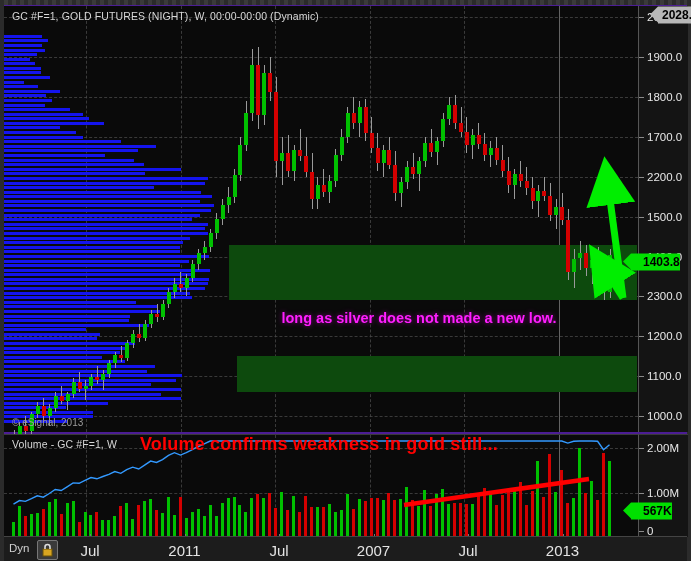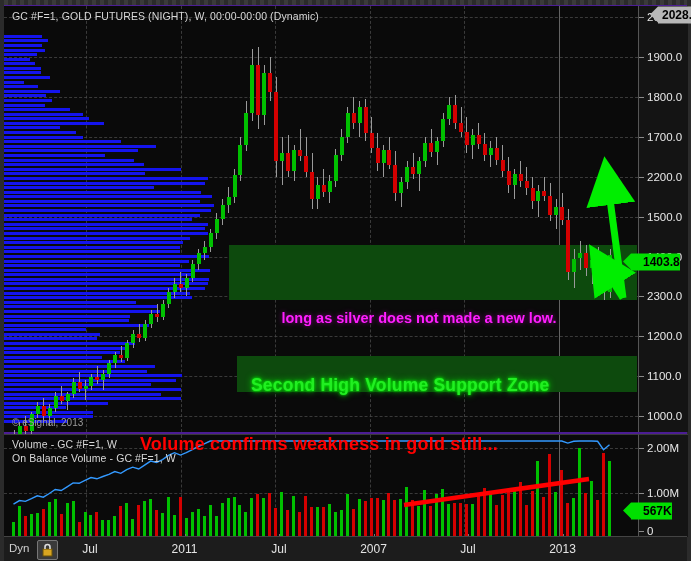--- a/index.html
+++ b/index.html
@@ -69,21 +69,21 @@
   #vol-note{position:absolute;color:#ff0000;font-size:18px;font-weight:bold;white-space:nowrap;
             letter-spacing:.2px;}
   #watermark{position:absolute;color:#9a9a9a;font-size:10px;white-space:nowrap;}
 
   
   #statusbar{position:absolute;left:4px;bottom:0;width:683px;height:24px;background:#1c1c1c;
              border-top:1px solid #444;}
   #dyn-label{position:absolute;left:5px;top:5px;color:#cfcfcf;font-size:11.5px;}
   #lock-btn{position:absolute;left:33px;top:3px;width:19px;height:18px;background:#3a3a3a;
             border:1px solid #777;border-radius:2px;}
-  .tlab{position:absolute;top:5px;color:#e4e4e4;font-size:12px;transform:translateX(-50%);}
+  .tlab{position:absolute;top:5px;color:#e4e4e4;font-size:15px;transform:translateX(-50%);}
   #timeline{position:absolute;left:4px;bottom:24px;width:683px;height:3px;}
   .ttick{position:absolute;top:0;width:0;height:4px;border-left:1px solid #777;}
 
   
   .ruler{position:absolute;left:4px;top:0;width:683px;height:5px;
          background:repeating-linear-gradient(90deg,#3a3a3a 0 4px,#2b2b2b 4px 8px);}
 </style>
 </head>
 <body>
 
@@ -415,21 +415,20 @@
           <path d="M0,0 L7,3.5 L0,7 z" fill="#00ee00"></path>
         </marker>
       </defs>
       <line x1="619" y1="292" x2="604" y2="178" stroke="#00ee00" stroke-width="7" marker-end="url(#ah)"></line>
       <line x1="619" y1="292" x2="600" y2="262" stroke="#00ee00" stroke-width="7" marker-end="url(#ah)"></line>
     </svg>
 
     <div class="pane-hdr" style="top:4px">GC #F=1, GOLD FUTURES (NIGHT), W, 00:00-00:00 (Dynamic)</div>
 
 
-    <div class="zone-label" style="left:247px;top:369px">Second High Volume Support Zone</div>
 
     <div class="note" style="left:205px;top:303px">
       <div>long as silver does not made a new low.</div>
     </div>
 
     <div id="watermark" style="left:8px;top:411px">© eSignal, 2013</div>
   </div>
 
   <div id="price-axis">
     <div id="price-axis-labels">
@@ -573,21 +572,20 @@
         <div class="vbar up" style="left: 586.12px; height: 56.5128px;"></div>
         <div class="vbar dn" style="left: 592.08px; height: 36.5999px;"></div>
         <div class="vbar dn" style="left: 598.04px; height: 84.4223px;"></div>
         <div class="vbar up" style="left: 604px; height: 76.2318px;"></div>
       </div>
     <svg id="obv-svg" width="634" height="102" style="position:absolute;left:0;top:0;pointer-events:none">
       <polyline id="obv-line" fill="none" stroke="#3399ff" stroke-width="1.4" points="9.5,69.1 15.5,65.6 21.4,66.4 27.4,63.7 33.3,60.8 39.3,62.2 45.3,58.5 51.2,54.5 57.2,55.5 63.1,51.8 69.1,47.9 75.1,48.3 81.0,45.3 87.0,42.6 92.9,43.8 98.9,41.5 104.9,39.3 110.8,36.6 116.8,38.3 122.7,34.6 128.7,32.2 134.7,34.0 140.6,30.1 146.6,26.1 152.5,27.5 158.5,24.6 164.5,20.4 170.4,17.7 176.4,20.1 182.3,17.6 188.3,14.7 194.3,11.5 200.2,8.8 206.2,6.0 212.1,6.0 218.1,6.0 224.1,6.0 230.0,6.0 236.0,6.0 241.9,6.0 247.9,6.0 253.9,6.0 259.8,6.0 265.8,6.0 271.7,6.0 277.7,6.0 283.7,6.0 289.6,6.0 295.6,6.0 301.5,6.0 307.5,6.0 313.5,6.0 319.4,6.0 325.4,6.0 331.3,6.0 337.3,6.0 343.3,6.0 349.2,6.0 355.2,6.0 361.1,6.0 367.1,6.0 373.1,6.0 379.0,6.0 385.0,6.0 390.9,6.0 396.9,6.0 402.9,6.0 408.8,6.0 414.8,6.0 420.7,6.0 426.7,6.0 432.7,6.0 438.6,6.0 444.6,6.0 450.5,6.0 456.5,6.0 462.5,6.0 468.4,6.0 474.4,6.0 480.3,6.0 486.3,6.0 492.3,6.0 498.2,6.0 504.2,6.0 510.1,6.0 516.1,6.0 522.1,6.0 528.0,6.0 534.0,6.0 539.9,6.0 545.9,6.0 551.9,6.0 557.8,6.0 563.8,8.1 569.7,6.3 575.7,6.0 581.7,6.0 587.6,6.0 593.6,6.3 599.5,14.7 605.5,9.7"></polyline>
       <line id="vol-trend" x1="400" y1="70" x2="585" y2="44" stroke="#ff0000" stroke-width="4.5"></line>
     </svg>
     <div class="pane-hdr" style="top:3px">Volume - GC #F=1, W</div>
-    <div class="pane-hdr" style="top:17px">On Balance Volume - GC #F=1, W</div>
     <div id="vol-note" style="left:136px;top:-1px">Volume confirms weakness in gold still...</div>
   </div>
 
   <div id="vol-axis">
     <div id="vol-axis-labels">
         <div class="axlab" style="top: 96px;">0</div>
         <div class="axtick" style="top: 96px;"></div>
         <div class="axlab" style="top: 57.6522px;">1.00M</div>
         <div class="axtick" style="top: 57.6522px;"></div>
         <div class="axlab" style="top: 13.3043px;">2.00M</div>

